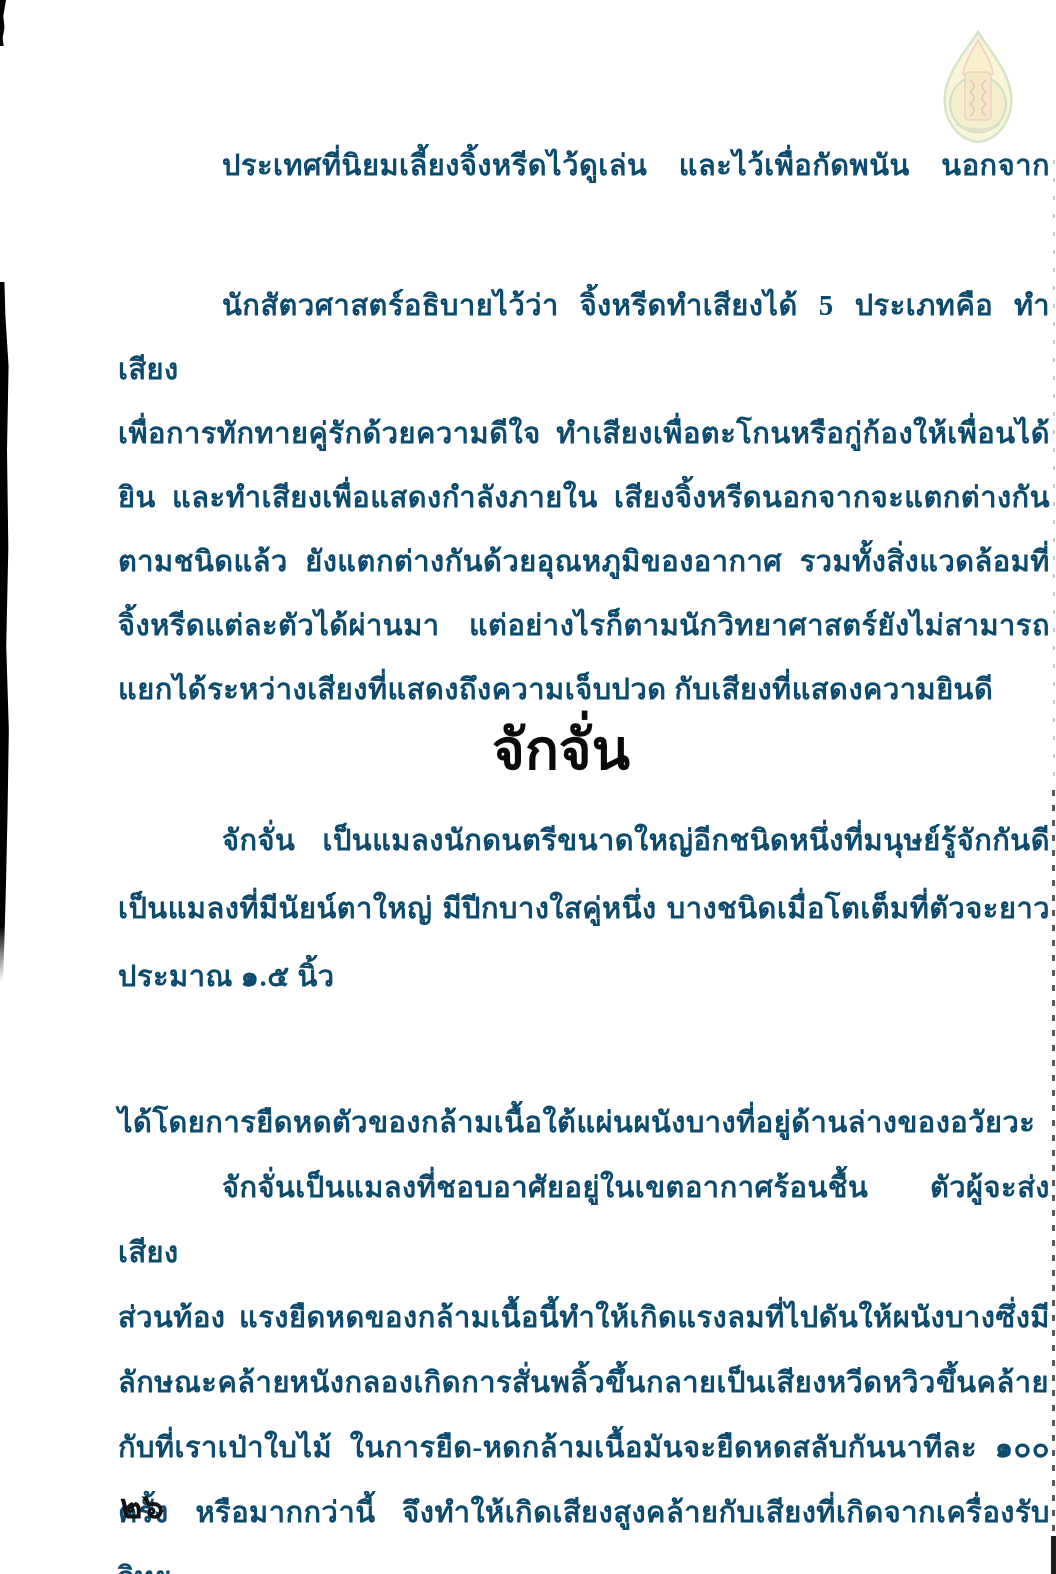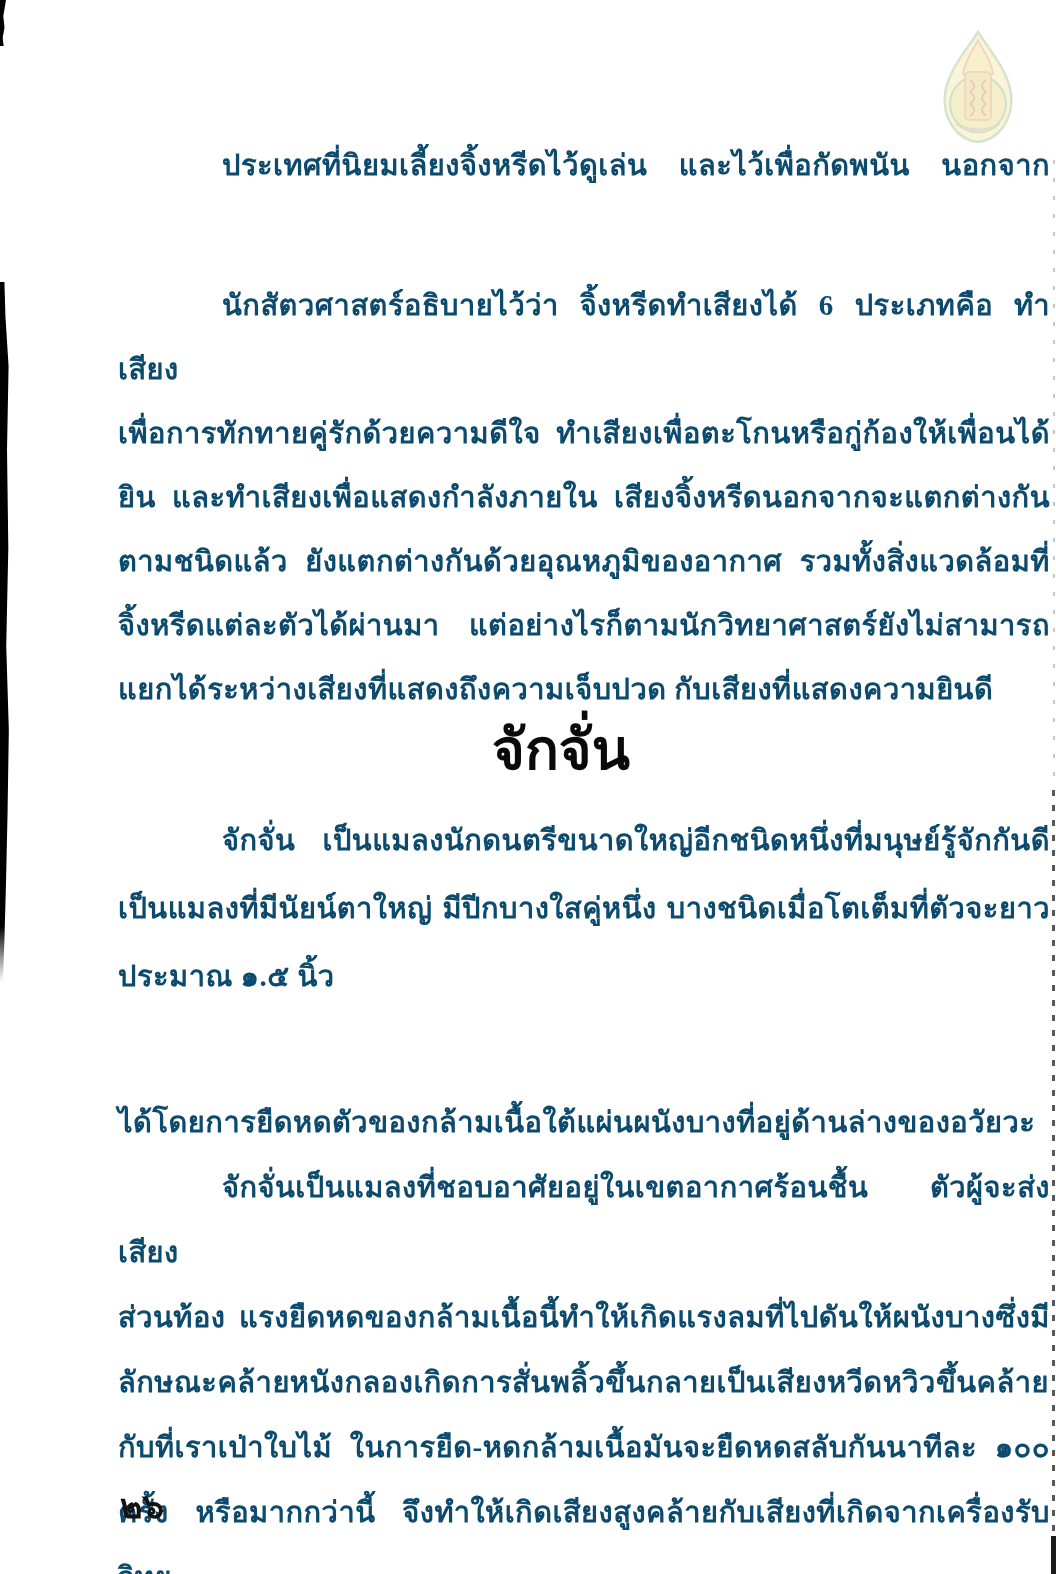--- a/index.html
+++ b/index.html
@@ -119,21 +119,21 @@
       <path d="M40 52 q8 6 0 12 q8 6 0 12 q8 6 0 12 M56 52 q-8 6 0 12 q-8 6 0 12 q-8 6 0 12" fill="none" stroke="#e0b9ac" stroke-width="1.4"></path>
       <path d="M26 96 Q48 106 70 96 Q60 104 48 105 Q36 104 26 96 Z" fill="#e9d9c0" stroke="#c8dcc0" stroke-width="1.2"></path>
     </svg>
   </div>
 
   <div class="para p1">
     <p class="line just first">ประเทศที่นิยมเลี้ยงจิ้งหรีดไว้ดูเล่น และไว้เพื่อกัดพนัน นอกจาก</p>
   </div>
 
   <div class="para p2">
-    <p class="line just first">นักสัตวศาสตร์อธิบายไว้ว่า จิ้งหรีดทำเสียงได้ 6 ประเภทคือ ทำเสียง</p>
+    <p class="line just first">นักสัตวศาสตร์อธิบายไว้ว่า จิ้งหรีดทำเสียงได้ 5 ประเภทคือ ทำเสียง</p>
     <p class="line just">เพื่อการทักทายคู่รักด้วยความดีใจ ทำเสียงเพื่อตะโกนหรือกู่ก้องให้เพื่อนได้</p>
     <p class="line just">ยิน และทำเสียงเพื่อแสดงกำลังภายใน เสียงจิ้งหรีดนอกจากจะแตกต่างกัน</p>
     <p class="line just">ตามชนิดแล้ว ยังแตกต่างกันด้วยอุณหภูมิของอากาศ รวมทั้งสิ่งแวดล้อมที่</p>
     <p class="line just">จิ้งหรีดแต่ละตัวได้ผ่านมา แต่อย่างไรก็ตามนักวิทยาศาสตร์ยังไม่สามารถ</p>
     <p class="line">แยกได้ระหว่างเสียงที่แสดงถึงความเจ็บปวด กับเสียงที่แสดงความยินดี</p>
   </div>
 
   <div class="heading">จักจั่น</div>
 
   <div class="para p3">

